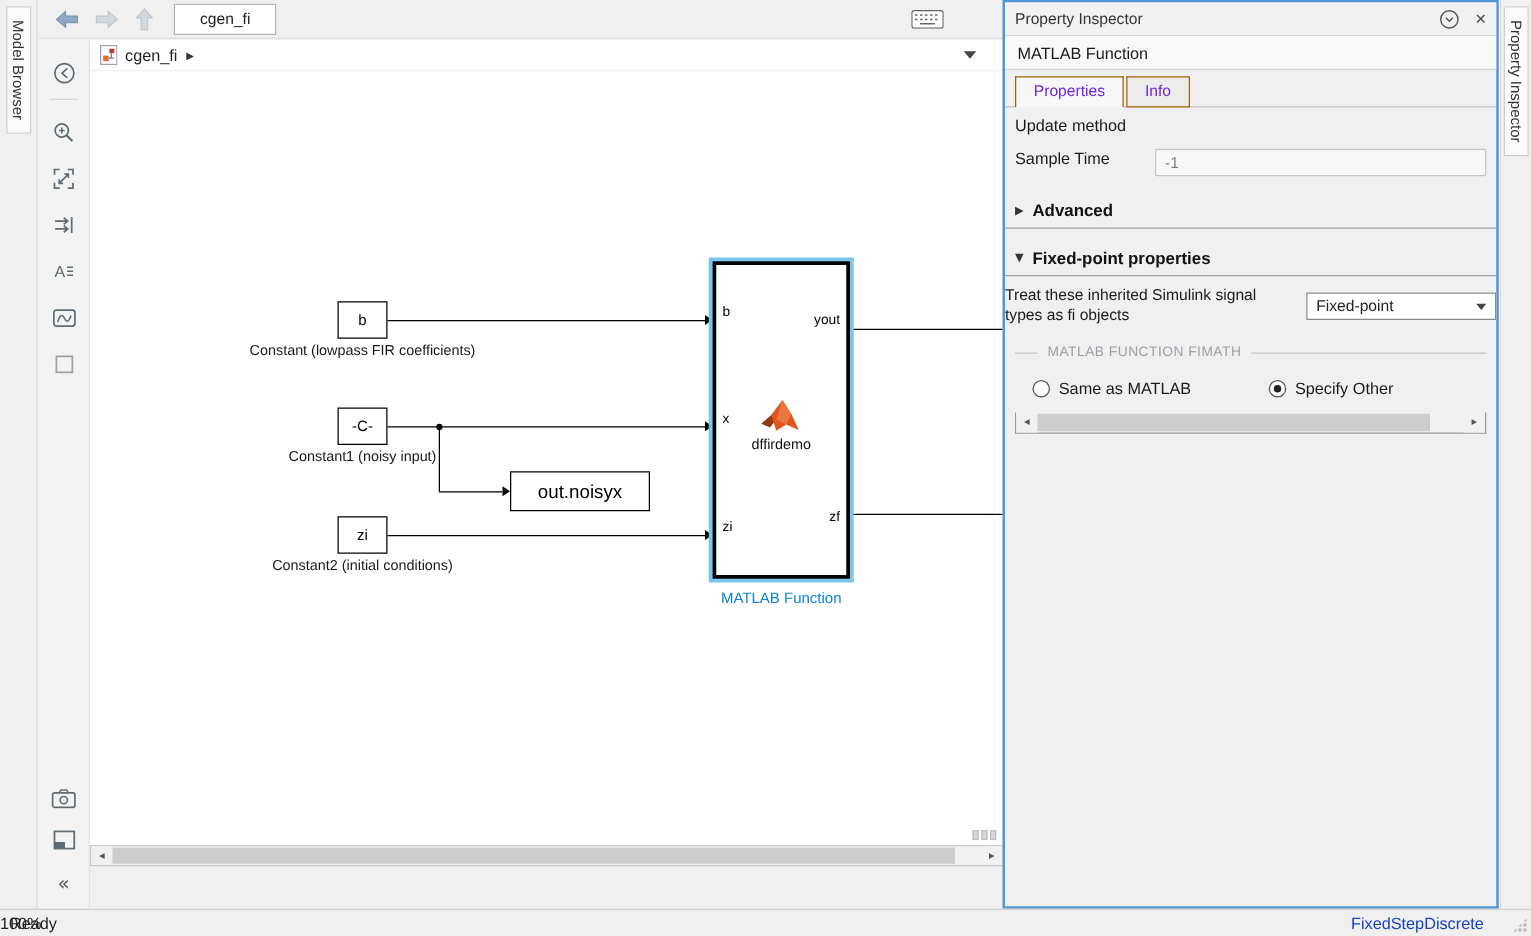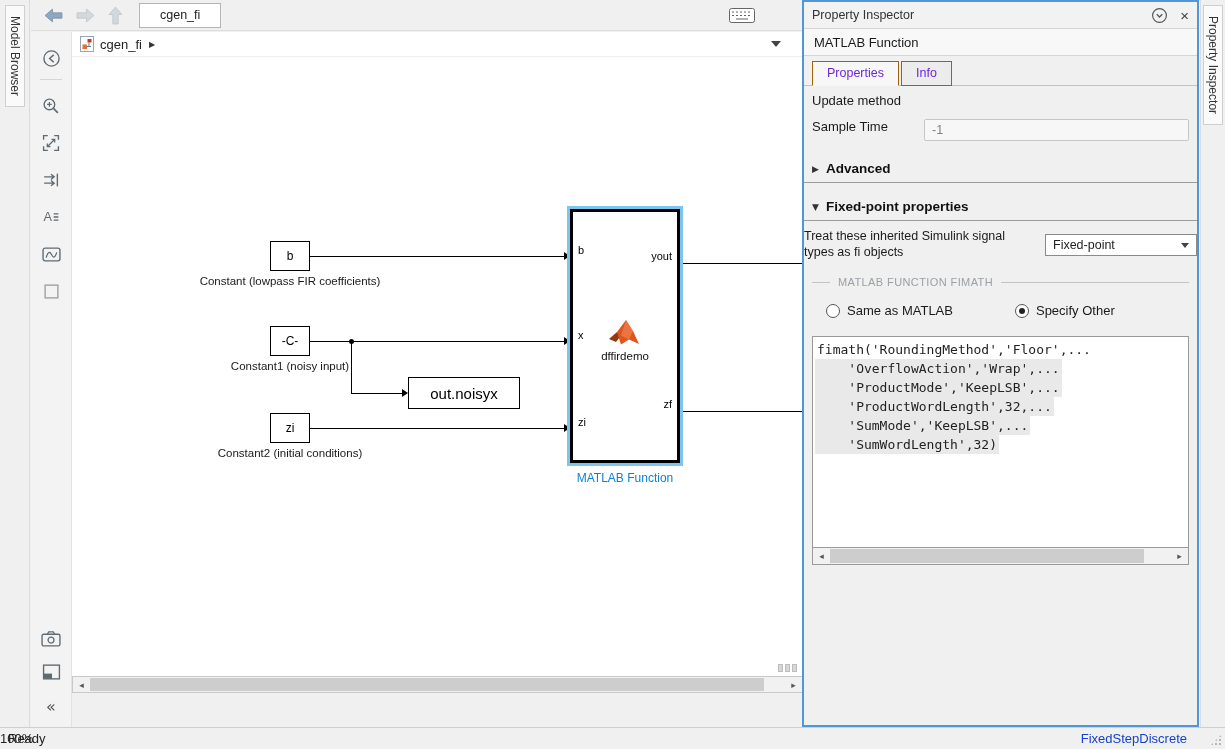--- a/index.html
+++ b/index.html
@@ -300,21 +300,21 @@
       <div class="arrow-r" style="left:492px; top:367px;"></div>
 
       <div class="wire" style="left:608px; top:206px; width:123px; height:1px;"></div>
       <div class="wire" style="left:608px; top:354px; width:123px; height:1px;"></div>
 
       <div class="mlfn">
         <span class="port" style="left:5px; top:32px;">b</span>
         <span class="port" style="left:5px; top:117px;">x</span>
         <span class="port" style="left:5px; top:204px;">zi</span>
         <span class="port" style="right:5px; top:38px;">yout</span>
-        <span class="port" style="right:5px; top:186px;margin-left:16px;">zf</span>
+        <span class="port" style="right:5px; top:196px;margin-left:16px;">zf</span>
         <span class="mlfn-logo">
           <svg width="34" height="28" viewBox="0 0 34 28">
               <path d="M1 21 L9 14 L13 17.5 L8 24 Z" fill="#93380f"></path>
               <path d="M9 14 L18 2 L25 13 L31 26 L21 21.5 L13 26.5 Z" fill="#e0541e"></path>
               <path d="M18 2 L25 13 L21 21.5 L13 17.5 Z" fill="#f28f5c" opacity="0.55"></path>
             </svg>
         </span>
         <span class="mlfn-name">dffirdemo</span>
       </div>
       <div class="mlfn-caption">MATLAB Function</div>
@@ -386,28 +386,20 @@
       <span>MATLAB FUNCTION FIMATH</span>
     </div>
 
     <div class="radio-row">
       <span class="radio" style="margin-left:14px;"></span>
       <span class="radio-label">Same as MATLAB</span>
       <span class="radio checked" style="margin-left:62px;"></span>
       <span class="radio-label">Specify Other</span>
     </div>
 
-    <div class="code-wrap">
-        <div class="code-line">fimath('RoundingMethod','Floor',...</div>
-        <div class="code-line hl">    'OverflowAction','Wrap',...</div>
-        <div class="code-line hl">    'ProductMode','KeepLSB',...</div>
-        <div class="code-line hl">    'ProductWordLength',32,...</div>
-        <div class="code-line hl">    'SumMode','KeepLSB',...</div>
-        <div class="code-line hl">    'SumWordLength',32)</div>
-      </div>
     <div class="hscroll code-scroll">
       <span class="sb-btn">◂</span>
       <div class="sb-thumb"></div>
       <span class="sb-btn right">▸</span>
     </div>
   </div>
 
   <div class="statusbar">
     <span class="status-left">Ready</span>
     <span class="status-zoom">100%</span>

